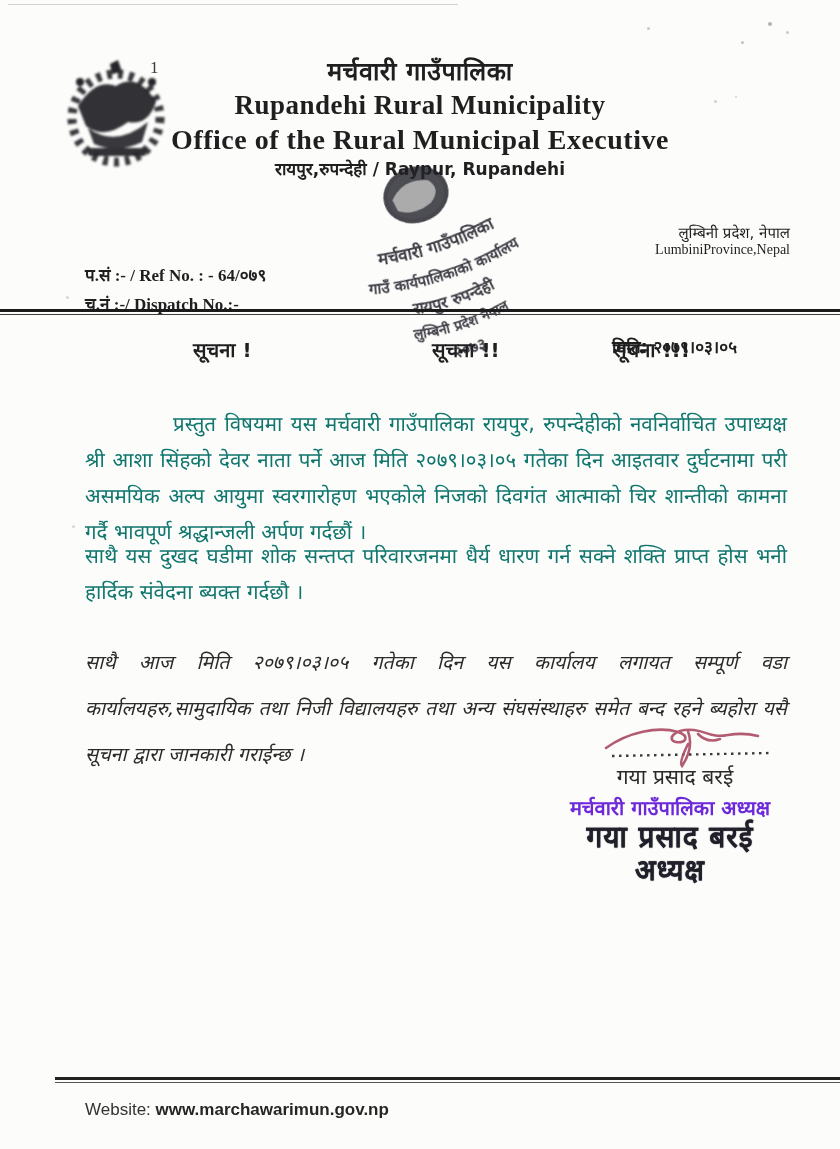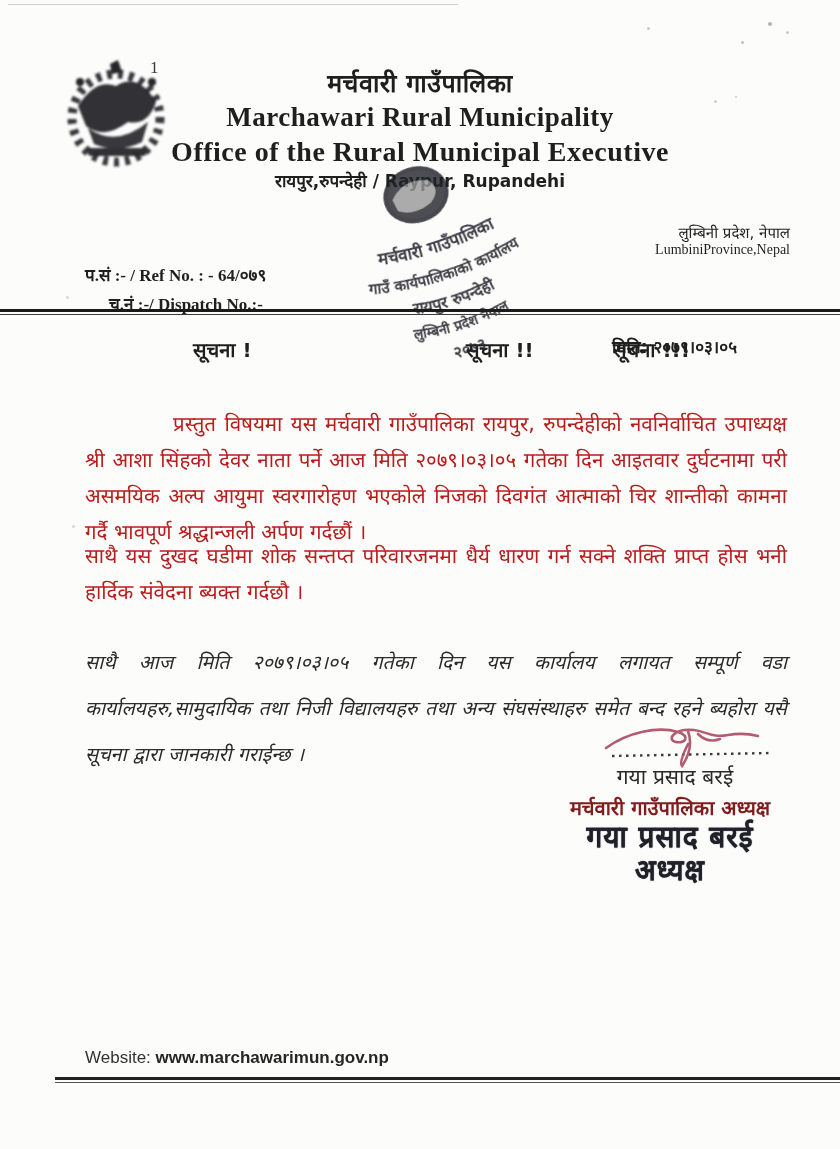--- a/index.html
+++ b/index.html
@@ -5,50 +5,50 @@
   html,body{margin:0;padding:0;background:#e9e9e9;}
   .page{
     position:relative;width:840px;height:1149px;margin:0 auto;
     background:#fcfcfb;overflow:hidden;
     font-family:"DejaVu Sans",sans-serif;color:#1f1f1f;
   }
   .abs{position:absolute;}
   
   .scan-top-line{left:8px;top:4px;width:450px;height:0;border-top:1px solid #b9b9b9;opacity:.65;}
   .corner-mark{left:150px;top:58px;font-size:17px;color:#3a3a3a;font-family:"Liberation Serif",serif;}
-  .hdr{left:120px;top:68px;width:600px;text-align:center;}
+  .hdr{left:120px;top:56px;width:600px;text-align:center;}
   .hdr .np1{font-size:25px;font-weight:bold;letter-spacing:.5px;line-height:1.3;}
   .hdr .en1{font-size:27px;font-weight:bold;font-family:"Liberation Serif",serif;line-height:1.25;letter-spacing:.5px;}
   .hdr .np2{font-size:29px;font-weight:bold;line-height:1.25;}
   .hdr .en2{font-size:28px;font-weight:bold;font-family:"Liberation Serif",serif;line-height:1.25;letter-spacing:.5px;}
   .hdr .loc{font-size:17px;font-weight:bold;line-height:1.5;}
   .right-block{right:50px;top:222px;text-align:right;}
   .right-block .pnp{font-size:15px;font-weight:normal;}
   .right-block .pen{font-size:14px;font-weight:normal;font-family:"Liberation Serif",serif;}
   .ref-line{left:85px;top:263px;font-size:17px;font-weight:bold;font-family:"Liberation Serif",serif;}
-  .dispatch-line{left:85px;top:292px;font-size:17px;font-weight:bold;font-family:"Liberation Serif",serif;margin-left:24px;}
+  .dispatch-line{left:85px;top:292px;font-size:17px;font-weight:bold;font-family:"Liberation Serif",serif;}
   .date-line{left:612px;top:290px;font-size:17px;font-weight:bold;margin-top:45px;}
   .rule-1{left:0;top:309px;width:840px;height:2px;border-top:3px solid #1b1b1b;border-bottom:1px solid #3d3d3d;z-index:6;}
   .notice-row{left:0;top:336px;width:840px;height:26px;font-size:20px;font-weight:bold;padding-left:34px;}
   .notice-row span{position:absolute;}
-  .n1{left:193px;} .n2{left:432px;margin-left:34px;} .n3{left:613px;}
+  .n1{left:193px;} .n2{left:432px;} .n3{left:613px;}
   
-  .body-text{left:85px;width:702px;font-size:20.5px;line-height:36px;text-align:justify;color:#b91c1c;}
+  .body-text{left:85px;width:702px;font-size:20.5px;line-height:36px;text-align:justify;color:#0f766e;}
   .p1{top:406px;text-indent:88px;}
   .p2{top:538px;}
   .p3{top:640px;font-style:italic;font-size:19.5px;line-height:46px;color:#2b2b2b;}
   
   .sig-svg{left:600px;top:722px;width:190px;height:46px;}
   .sig-name{left:560px;top:762px;width:230px;text-align:center;font-size:21px;color:#2a2a2a;}
-  .sig-title{left:540px;top:794px;width:260px;text-align:center;font-size:20px;font-weight:bold;color:#7f1d1d;}
+  .sig-title{left:540px;top:794px;width:260px;text-align:center;font-size:20px;font-weight:bold;color:#6d28d9;}
   .stamp-name{left:540px;top:816px;width:260px;text-align:center;font-size:28px;font-weight:800;color:#20202a;letter-spacing:1px;transform:scaleY(1.08);text-shadow:0 0 1px #20202a;}
   .stamp-title{left:540px;top:850px;width:260px;text-align:center;font-size:27px;font-weight:800;color:#20202a;letter-spacing:1px;transform:scaleY(1.08);text-shadow:0 0 1px #20202a;}
   
   .rule-2{left:55px;top:1077px;width:785px;height:2px;border-top:3px solid #222;border-bottom:1px solid #555;}
-  .footer-row{left:0;top:1048px;width:712px;height:24px;font-family:"Liberation Sans",sans-serif;font-size:17px;color:#262626;}
+  .footer-row{left:0;top:1100px;width:712px;height:24px;font-family:"Liberation Sans",sans-serif;font-size:17px;color:#262626;}
   .footer-row .site{position:absolute;left:85px;font-weight:600;}
   .footer-row .mail{position:absolute;left:512px;font-weight:600;}
   .footer-row .lbl{font-weight:400;color:#333;}
   
   .office-stamp{left:330px;top:162px;width:225px;height:200px;z-index:5;opacity:.88;}
   
   .logo{left:58px;top:56px;width:120px;height:122px;}
   
   .dot{position:absolute;border-radius:50%;background:#6a6a6a;}
 </style>
@@ -72,21 +72,21 @@
       <rect x="30" y="92" width="58" height="8" rx="3" opacity=".95"></rect>
       <path d="M52,8 L60,4 L64,16 L54,18 Z"></path>
       <circle cx="22" cy="26" r="4"></circle>
         <circle cx="94" cy="26" r="4"></circle>
     </g>
   </svg>
   <div class="abs corner-mark">1</div>
 
   <div class="abs hdr">
     <div class="np1">मर्चवारी गाउँपालिका</div>
-    <div class="en1">Marchawari Rural Municipality</div>
+    <div class="en1">Rupandehi Rural Municipality</div>
     <div class="en2">Office of the Rural Municipal Executive</div>
     <div class="loc">रायपुर,रुपन्देही / Raypur, Rupandehi</div>
   </div>
 
   <div class="abs right-block">
     <div class="pnp">लुम्बिनी प्रदेश, नेपाल</div>
     <div class="pen">LumbiniProvince,Nepal</div>
   </div>
 
   <div class="abs ref-line">प.सं :- / Ref No. : - 64/०७९</div>

